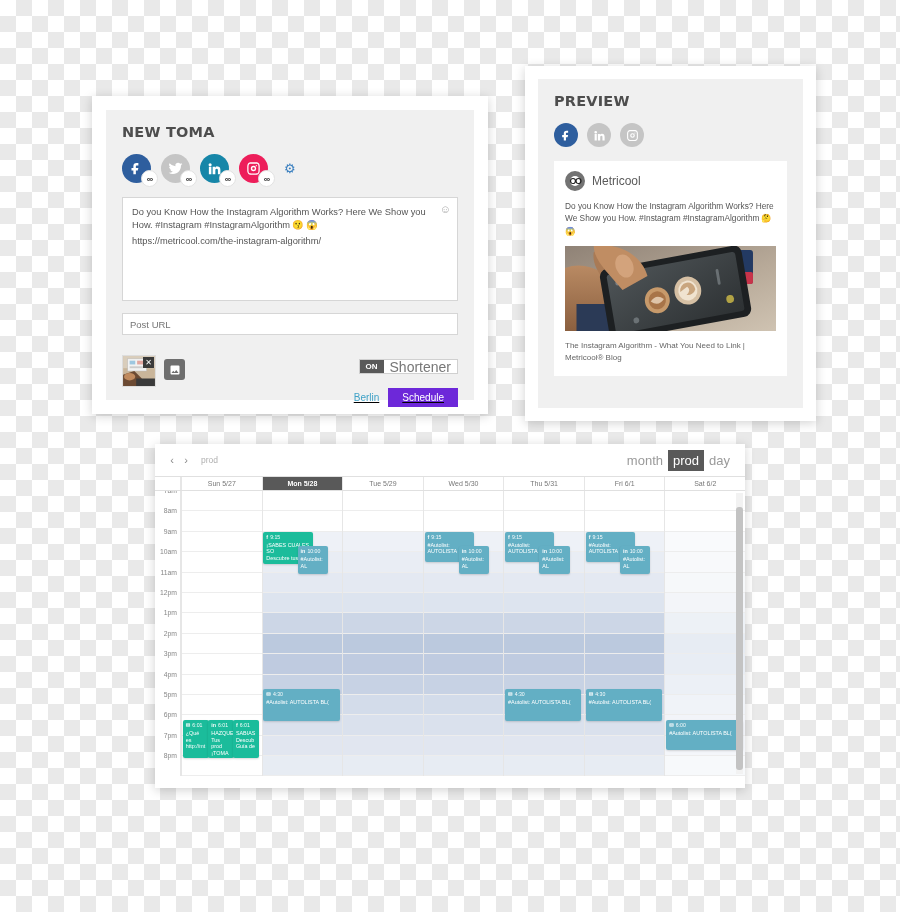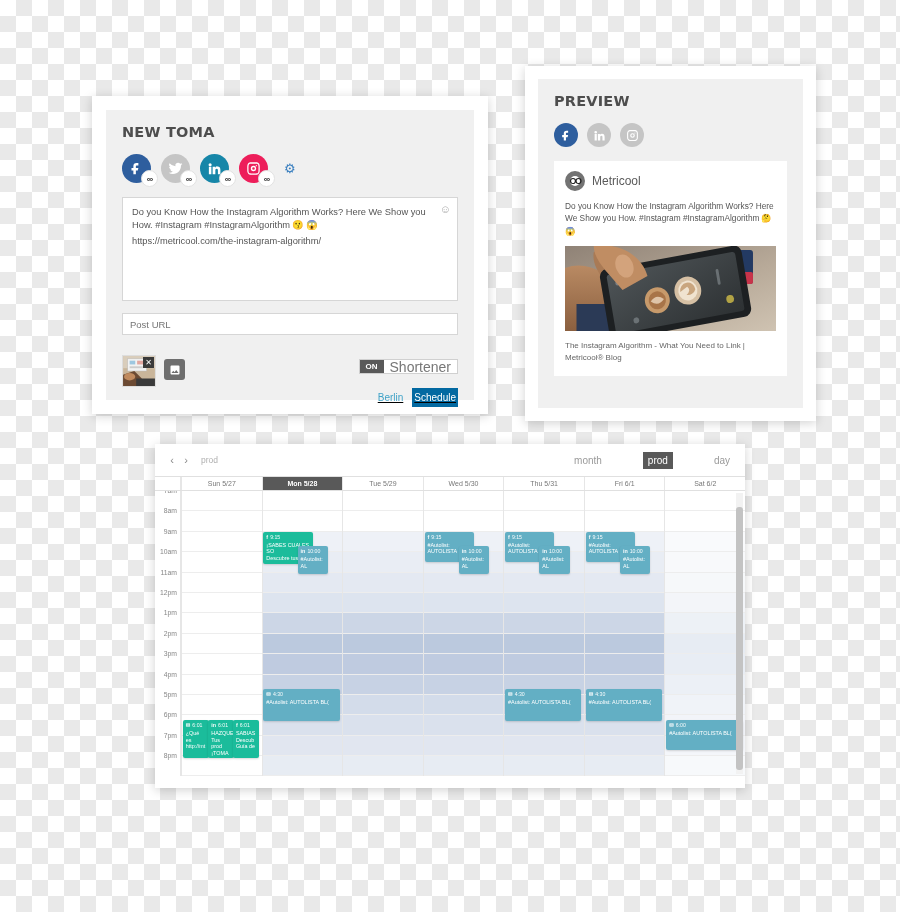--- a/index.html
+++ b/index.html
@@ -104,21 +104,21 @@
   .right-actions { margin-left:auto; text-align:right;text-decoration:underline; }
   .shortener { display:inline-flex; border:1px solid #d0d0d0; height:15px; align-items:stretch; }
   .short-on {
     background:#595959; color:#fff; font-size:8px; font-weight:bold;
     padding:0 6px; display:flex; align-items:center;
   }
   .short-lbl { background:#fff; color:#777; font-size:14px; padding:0 6px; display:flex; align-items:center; }
   .act-row { margin-top:14px; display:flex; align-items:center; justify-content:flex-end; gap:9px; }
   .clear-btn { color:#3fa2c7; font-size:10px; }
   .sched-btn {
-    background:#0369a1; color:#fff; font-size:10px; padding:4px 2px; border:none;
+    background:#6d28d9; color:#fff; font-size:10px; padding:4px 14px; border:none;
     font-family:"Liberation Sans", sans-serif;
   }
 
   
   #preview-card { left:525px; top:66px; width:291px; height:355px; padding:13px; }
   #preview-inner { background:#f0f0f0; width:100%; height:100%; padding:14px 16px; }
   .prev-soc-row { display:flex; gap:9px; margin-bottom:14px; }
   .prev-soc {
     width:24px; height:24px; border-radius:50%; display:flex;
     align-items:center; justify-content:center; color:#fff;
@@ -142,21 +142,21 @@
   .nav-grp { display:flex; align-items:center; gap:0; }
   .nav-btn { width:14px; text-align:center; color:#8a8a8a; font-size:11px; }
   .today-btn { color:#b0b0b0; font-size:8.5px; margin-left:8px; }
   #cal-title {
     position:absolute; left:0; right:0; text-align:center;
     font-family:"DejaVu Sans", sans-serif;
     font-weight:bold; font-size:11px; color:#4d4d4d; letter-spacing:.2px;
     pointer-events:none;
   }
   .view-grp { margin-left:auto; display:flex; align-items:center; gap:0; z-index:2; }
-  .view-btn { font-size:10px; color:#9a9a9a; padding:3px 5px;margin-left:36px; }
+  .view-btn { font-size:13px; color:#9a9a9a; padding:3px 5px; }
   .view-btn.active { background:#595959; color:#fff; }
 
   #cal-headrow { display:flex; height:14px; border-top:1px solid #e0e0e0; }
   .gutter { width:26px; flex:0 0 26px; background:#fff; border-right:1px solid #e6e6e6;}
   .dayhead {
     flex:1; text-align:center; font-size:7px; color:#777;
     border-left:1px solid #e6e6e6; line-height:14px;
   }
   .dayhead.today { background:#595959; color:#fff; font-weight:bold; }
 

